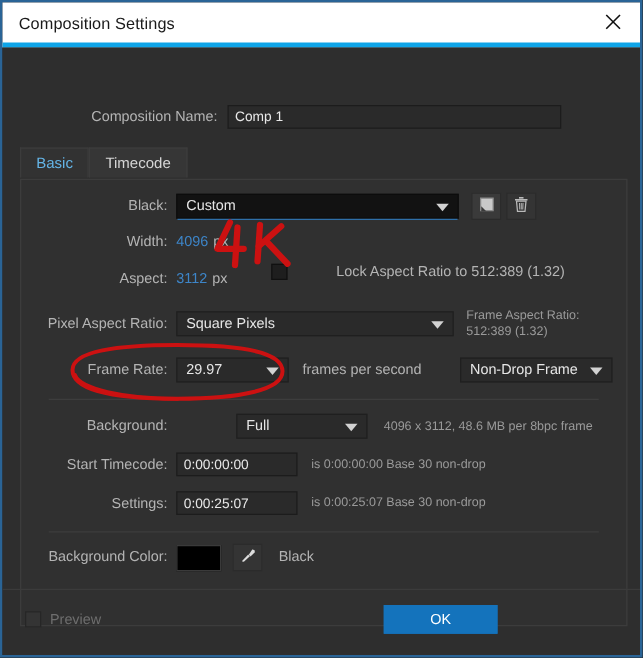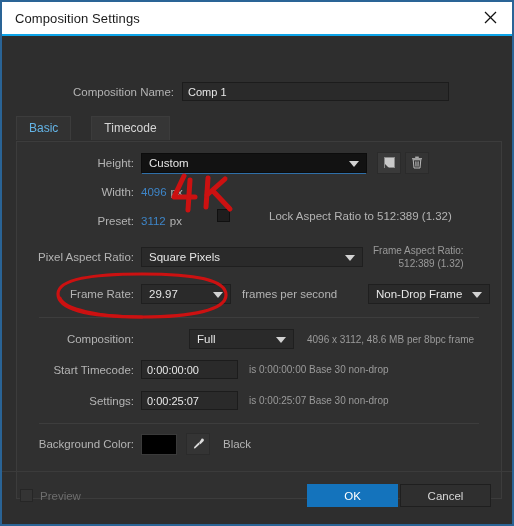--- a/index.html
+++ b/index.html
@@ -16,21 +16,21 @@
     box-sizing:border-box;
     border:2px solid #2a6496;
     background:#232323;
     display:flex;flex-direction:column;
   }
   
   .titlebar{
     height:32px;flex:0 0 32px;
     background:#ffffff;
     display:flex;align-items:center;
-    border-bottom:2px solid #0ea5e9;
+    border-bottom:4px solid #0ea5e9;
     position:relative;
   }
   .titlebar .ttl{
     margin-left:13px;
     font-size:13px;color:#1a1a1a;
     font-family:"Liberation Sans", sans-serif;
     letter-spacing:.1px;
   }
   .closebtn{
     position:absolute;right:0;top:0;width:44px;height:31px;
@@ -53,21 +53,21 @@
     background:#2a2a2a;
     border:1px solid #1c1c1c;
     color:#e8e8e8;
     height:19px;line-height:19px;
     font-size:11px;
     padding:0 5px;
     box-sizing:border-box;
   }
   #compname-input{width:267px;}
   
-  .tabs{position:absolute;left:14px;top:80px;display:flex;align-items:flex-end;gap:20px;}
+  .tabs{position:absolute;left:14px;top:80px;display:flex;align-items:flex-end;}
   .tab{
     padding:4px 12px 5px 12px;
     font-size:12px;
     background:#2e2e2e;
     color:#cfcfcf;
     border:1px solid transparent;
     border-bottom:none;
   }
   .tab.active{
     background:#323232;
@@ -119,21 +119,21 @@
     display:flex;align-items:center;justify-content:center;
     margin-left:6px;cursor:default;
   }
   .hot{color:#3d85c8;font-size:11.5px;cursor:default;}
   .unit{color:#b4b4b4;font-size:11.5px;margin-left:4px;}
   .chk{
     width:13px;height:13px;
     background:#1e1e1e;border:1px solid #101010;
     box-sizing:border-box;cursor:default;
   }
-  .small{font-size:10px;color:#9a9a9a;text-align:right;}
+  .small{font-size:10px;color:#9a9a9a;}
   .sep{position:absolute;height:1px;background:#3d3d3d;}
   
   .footer{
     position:absolute;left:0;bottom:0;width:510px;height:52px;
     border-top:1px solid #3b3b3b;
   }
   .previewwrap{position:absolute;left:18px;top:17px;display:flex;align-items:center;}
   .previewwrap .chk{background:#343434;border-color:#262626;}
   .previewwrap span{margin-left:7px;color:#6e6e6e;font-size:11.5px;}
   .btn{
@@ -173,21 +173,21 @@
     </div>
 
     <div class="tabs">
       <div class="tab active">Basic</div>
       <div class="tab inactive">Timecode</div>
     </div>
 
     <div class="panel">
 
       <div class="prow" style="top:10px;">
-        <span class="lbl">Height:</span>
+        <span class="lbl">Black:</span>
         <div class="dropdown" style="width:226px;">
           <span>Custom</span>
           <span class="caret"></span>
           <span class="underline"></span>
         </div>
         <div class="iconbtn" style="margin-left:10px;">
           <span>
             <svg width="13" height="13" viewBox="0 0 13 13">
               <rect x="1.5" y="1.5" width="10" height="10" fill="#c9c9c9" stroke="#8a8a8a"></rect>
               <path d="M2 12 L2 8 L6 12 Z" fill="#3c3c3c"></path>
@@ -213,21 +213,21 @@
         <span class="hot">4096</span>
         <span class="unit">px</span>
       </div>
 
       <div class="prow" style="top:67px;left:200px;width:284px;gap:32px;">
         <div class="chk"></div>
         <span class="lbl" style="width:auto;text-align:left;margin-left:7px;">Lock Aspect Ratio to 512:389 (1.32)</span>
       </div>
 
       <div class="prow" style="top:73px;">
-        <span class="lbl">Preset:</span>
+        <span class="lbl">Aspect:</span>
         <span class="hot">3112</span>
         <span class="unit">px</span>
       </div>
 
       <div class="prow" style="top:102px;">
         <span class="lbl" style="width:117px;">Pixel Aspect Ratio:</span>
         <div class="dropdown flat" style="width:222px;">
           <span>Square Pixels</span>
           <span class="caret"></span>
         </div>
@@ -246,21 +246,21 @@
         <span class="lbl" style="width:auto;text-align:left;margin-left:11px;">frames per second</span>
         <div class="dropdown flat" style="width:122px;position:absolute;left:351px;">
           <span>Non-Drop Frame</span>
           <span class="caret"></span>
         </div>
       </div>
 
       <div class="sep" style="left:22px;top:175px;width:440px;"></div>
 
       <div class="prow" style="top:187px;">
-        <span class="lbl">Composition:</span>
+        <span class="lbl">Background:</span>
         <div class="dropdown flat" style="width:105px;margin-left:48px;">
           <span>Full</span>
           <span class="caret"></span>
         </div>
         <span class="small" style="margin-left:13px;">4096 x 3112, 48.6 MB per 8bpc frame</span>
       </div>
 
       <div class="prow" style="top:218px;">
         <span class="lbl">Start Timecode:</span>
         <div class="textfield" style="width:97px;">0:00:00:00</div>
@@ -290,21 +290,20 @@
       </div>
 
     </div>
 
     <div class="footer">
       <div class="previewwrap">
         <div class="chk"></div>
         <span>Preview</span>
       </div>
       <div class="btn ok">OK</div>
-      <div class="btn cancel">Cancel</div>
     </div>
 
     <svg class="anno" style="left:168px;top:137px;width:66px;height:42px;" viewBox="0 0 66 42">
       <g stroke="#cc1111" stroke-width="5" fill="none" stroke-linecap="round" stroke-linejoin="round">
         <path d="M14 3 L4 24 L25 24"></path>
         <path d="M20 7 L18 37"></path>
         <path d="M38 5 L36 34"></path>
         <path d="M55 6 L37 22"></path>
         <path d="M43 18 L60 36"></path>
       </g>

